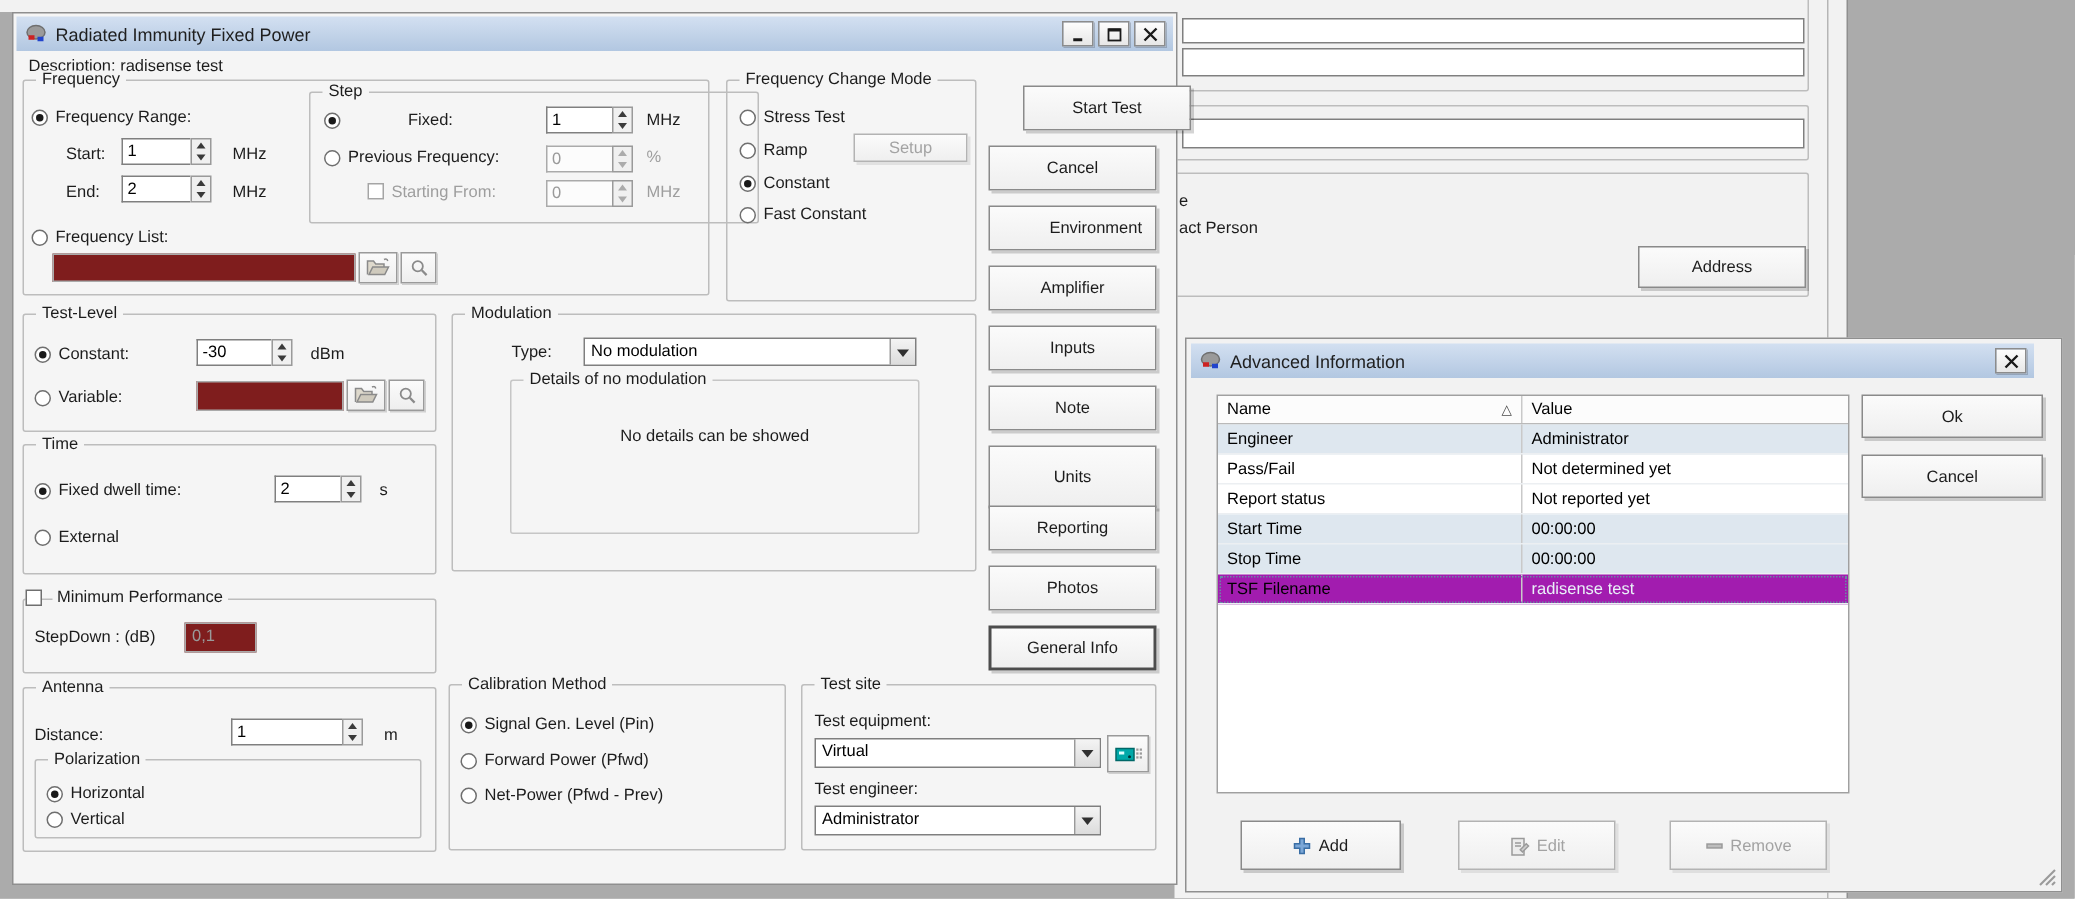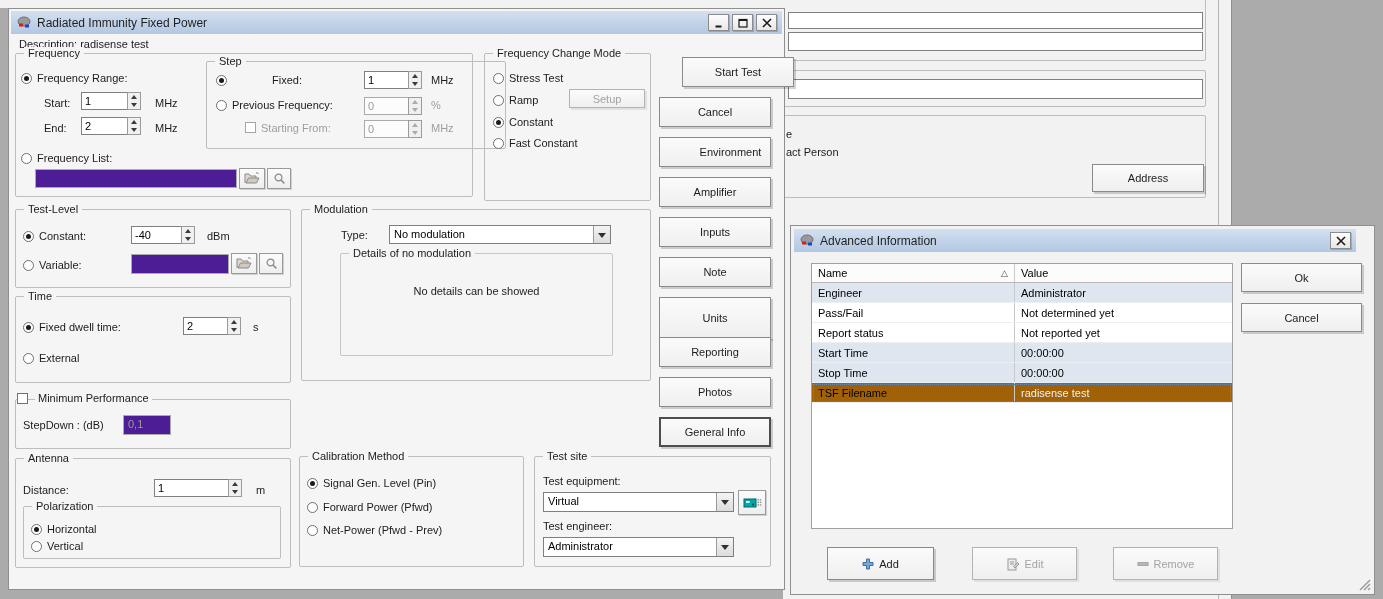--- a/index.html
+++ b/index.html
@@ -12,21 +12,21 @@
   .dlg{position:absolute;border:1px solid #8f8f8f;background:#f5f5f5;}
   .titlebar{position:absolute;left:2px;top:2px;right:2px;height:23px;background:linear-gradient(180deg,#d3e0f1,#b2c7e1);display:flex;align-items:center;padding:0 5px;gap:5px;}
   .titletext{font-size:12px;color:#1f1f1f;white-space:nowrap;}
   .wbtns{margin-left:auto;display:flex;gap:3px;}
   .wbtn{width:21px;height:17px;background:linear-gradient(#fdfdfd,#e7e7e7);border:1px solid #8c8c8c;display:flex;align-items:center;justify-content:center;box-shadow:1px 1px 0 rgba(0,0,0,.18);}
   .radio{position:absolute;width:11px;height:11px;border-radius:50%;border:1px solid #6f6f6f;background:#fff;}
   .radio.on::after{content:'';position:absolute;left:2px;top:2px;width:5px;height:5px;border-radius:50%;background:#1a1a1a;}
   .checkbox{position:absolute;width:11px;height:11px;border:1px solid #6f6f6f;background:#fff;}
   .checkbox.dis{border-color:#a5a5a5;}
   .tfield{position:absolute;background:#fff;border:1px solid #7f7f7f;font-size:11px;line-height:13px;padding:2px 4px;overflow:hidden;white-space:nowrap;}
-  .tfield.dis{border-color:#aaa;color:#9a9a9a;background:#4c1d95;}
+  .tfield.dis{border-color:#aaa;color:#9a9a9a;background:#7f1d1d;}
   .spin{position:absolute;height:18px;display:flex;}
   .spin-val{flex:1;background:#fff;border:1px solid #7f7f7f;border-right:none;padding:2px 3px;font-size:11px;line-height:12px;overflow:hidden;}
   .spin-btns{width:14px;display:flex;flex-direction:column;border:1px solid #9a9a9a;background:#f0f0f0;}
   .spin-btns i{flex:1;display:flex;align-items:center;justify-content:center;}
   .spin-btns i.su::after{content:'';border-left:3px solid transparent;border-right:3px solid transparent;border-bottom:4px solid #3a3a3a;}
   .spin-btns i.sd::after{content:'';border-left:3px solid transparent;border-right:3px solid transparent;border-top:4px solid #3a3a3a;}
   .spin.dis .spin-val{color:#9a9a9a;border-color:#aaa;background:#fcfcfc;}
   .spin.dis .spin-btns i.su::after{border-bottom-color:#ababab;}
   .spin.dis .spin-btns i.sd::after{border-top-color:#ababab;}
   .btn{position:absolute;background:linear-gradient(#fbfbfb,#efefef);border:1px solid #8a8a8a;box-shadow:2px 2px 0 rgba(0,0,0,.17);display:flex;align-items:center;justify-content:center;gap:5px;font-size:11px;color:#1c1c1c;}
@@ -37,21 +37,21 @@
   .combo-val{flex:1;padding:2px 4px;font-size:11px;line-height:13px;overflow:hidden;white-space:nowrap;}
   .combo-btn{width:17px;background:linear-gradient(#f4f4f4,#dcdcdc);border-left:1px solid #9a9a9a;display:flex;align-items:center;justify-content:center;}
   .combo-btn::after{content:'';border:4px solid transparent;border-top:5px solid #303030;margin-top:5px;}
   .tbl{position:absolute;background:#fff;border:1px solid #a0a0a0;font-size:11px;overflow:hidden;}
   .th,.row{display:flex;}
   .th{height:19px;background:#fcfcfc;border-bottom:1px solid #b9b9b9;}
   .row{height:20px;border-bottom:1px solid #eceff2;}
   .tc-name{width:203px;border-right:1px solid #c9c9c9;padding:3px 6px;display:flex;align-items:center;overflow:hidden;white-space:nowrap;}
   .tc-val{flex:1;padding:3px 6px;display:flex;align-items:center;overflow:hidden;white-space:nowrap;}
   .row.sh{background:#dee7ef;}
-  .row.sel{background:#a16207;outline:1px dotted #6b87a5;outline-offset:-2px;}
+  .row.sel{background:#a21caf;outline:1px dotted #6b87a5;outline-offset:-2px;}
   .row.sel .tc-val{color:#e9f1f8;}
   .sorttri{margin-left:auto;font-size:9px;color:#4a4a4a;}
   .bgface{position:absolute;background:#f2f2f2;}
   .bgline{position:absolute;top:0;bottom:0;right:12px;width:1px;background:#b5b5b5;}
 </style>
 </head>
 <body>
 
 <div class="stage">
 
@@ -227,21 +227,21 @@
     <div class="btn default" style="left:650px;top:408px;width:112px;height:30px;">
         <span>General Info</span>
       </div>
 
     <div class="group" style="left:6px;top:200px;width:276px;height:79px;">
       <span class="glabel">Test-Level</span>
     </div>
     <span class="radio on" style="left:14px;top:222px;"></span>
     <span class="lbl" style="left:30px;top:221px;">Constant:</span>
     <div class="spin" style="left:122px;top:217px;width:64px;">
-      <span class="spin-val">-40</span>
+      <span class="spin-val">-30</span>
       <span class="spin-btns">
           <i class="su"></i>
           <i class="sd"></i>
         </span>
     </div>
     <span class="lbl" style="left:198px;top:221px;">dBm</span>
     <span class="radio" style="left:14px;top:251px;"></span>
     <span class="lbl" style="left:30px;top:250px;">Variable:</span>
     <div class="tfield dis" style="left:122px;top:245px;width:98px;height:20px;"><span></span></div>
     <div class="sqbtn" style="left:222px;top:244px;width:26px;height:21px;">

